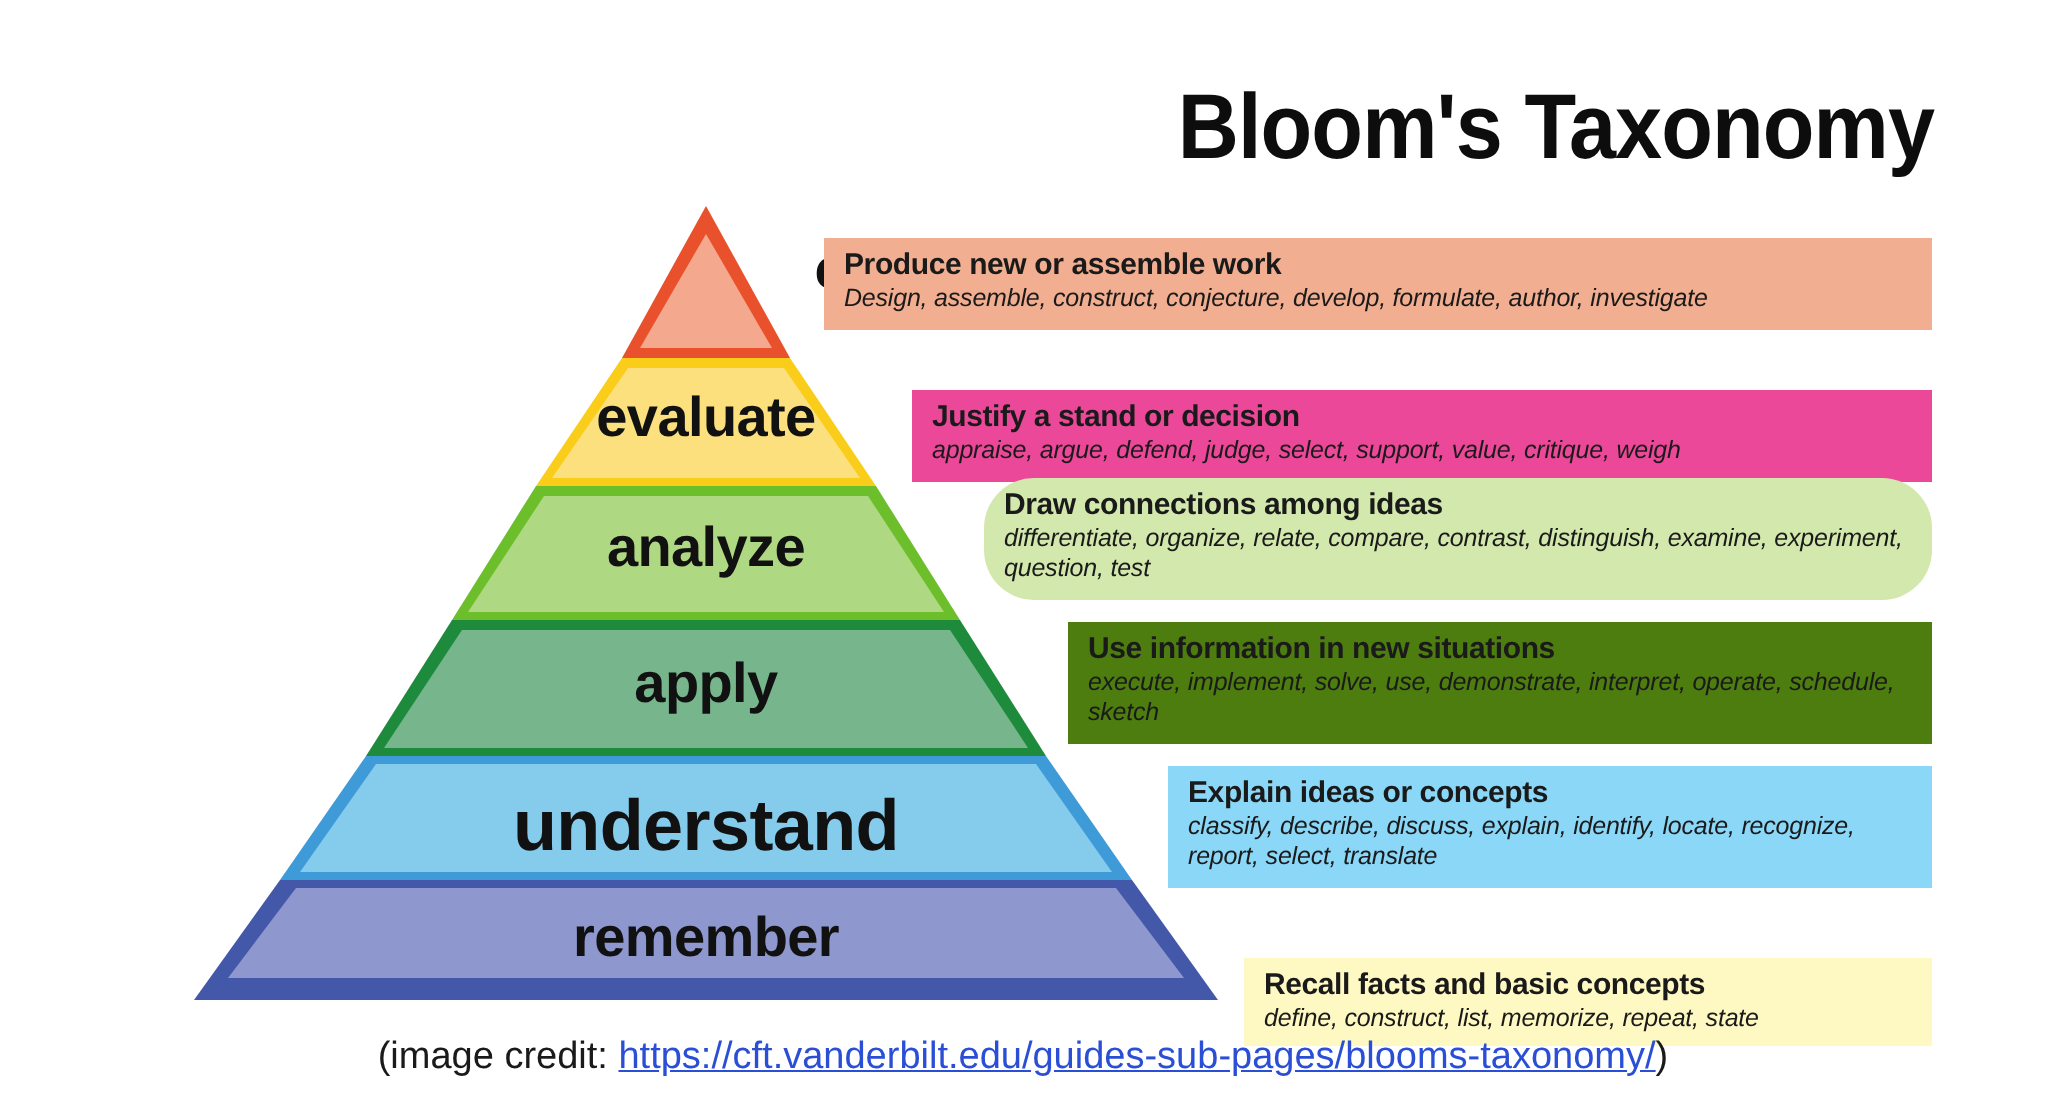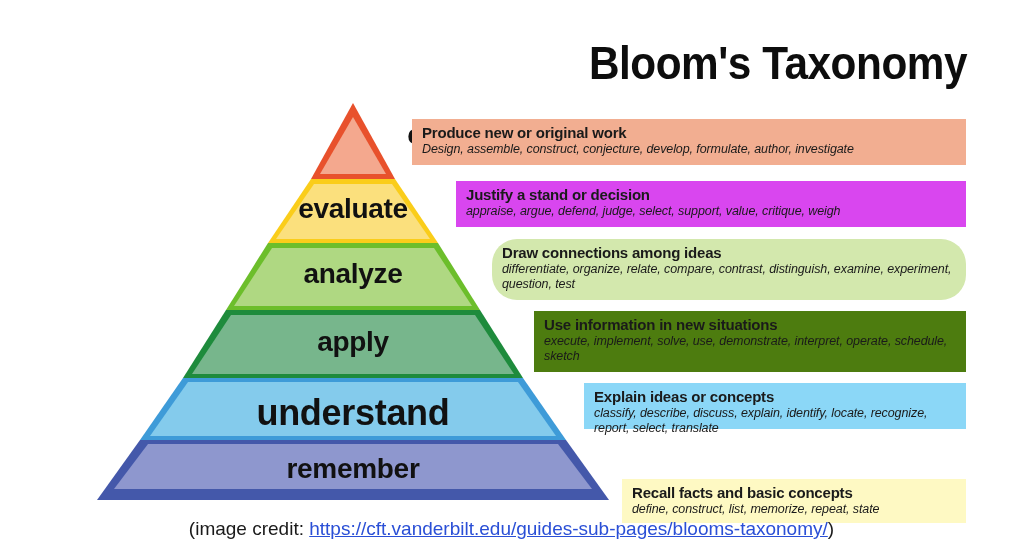--- a/index.html
+++ b/index.html
@@ -148,40 +148,40 @@
     <div class="tier-label" style="left:90px;top:163px;width:350px;font-size:28px;">analyze</div>
 
     <div class="tier-label" style="left:90px;top:231px;width:350px;font-size:28px;">apply</div>
 
     <div class="tier-label" style="left:90px;top:297px;width:350px;font-size:36px;">understand</div>
 
     <div class="tier-label" style="left:90px;top:358px;width:350px;font-size:28px;">remember</div>
   </div>
 
   <div class="callout" style="left: 412px; top: 119px; width: 554px; height: 46px; background: rgb(242, 174, 145);">
-    <div class="headline">Produce new or original work</div>
+    <div class="headline">Produce new or assemble work</div>
     <div class="verbs">Design, assemble, construct, conjecture, develop, formulate, author, investigate</div>
   </div>
 
-  <div class="callout" style="left: 456px; top: 181px; width: 510px; height: 46px; background: #d946ef;">
+  <div class="callout" style="left: 456px; top: 195px; width: 510px; height: 46px; background: #ec4899;">
     <div class="headline">Justify a stand or decision</div>
     <div class="verbs">appraise, argue, defend, judge, select, support, value, critique, weigh</div>
   </div>
 
   <div class="callout" style="left: 492px; top: 239px; width: 474px; height: 61px; background: rgb(211, 232, 173); border-radius: 25px;">
     <div class="headline">Draw connections among ideas</div>
     <div class="verbs">differentiate, organize, relate, compare, contrast, distinguish, examine, experiment, question, test</div>
   </div>
 
   <div class="callout" style="left: 534px; top: 311px; width: 432px; height: 61px; background: #4d7c0f;">
     <div class="headline">Use information in new situations</div>
     <div class="verbs">execute, implement, solve, use, demonstrate, interpret, operate, schedule, sketch</div>
   </div>
 
-  <div class="callout" style="left: 584px; top: 383px; width: 382px; height: 46px; background: rgb(139, 215, 247);">
+  <div class="callout" style="left: 584px; top: 383px; width: 382px; height: 61px; background: rgb(139, 215, 247);">
     <div class="headline">Explain ideas or concepts</div>
     <div class="verbs">classify, describe, discuss, explain, identify, locate, recognize, report, select, translate</div>
   </div>
 
   <div class="callout" style="left: 622px; top: 452px; width: 344px; height: 44px; background: #fef9c3; margin-top: 27px;">
     <div class="headline">Recall facts and basic concepts</div>
     <div class="verbs">define, construct, list, memorize, repeat, state</div>
   </div>
 
   <div id="credit"><span>(image credit: </span><a class="link" href="#">https://cft.vanderbilt.edu/guides-sub-pages/blooms-taxonomy/</a><span>)</span></div>

